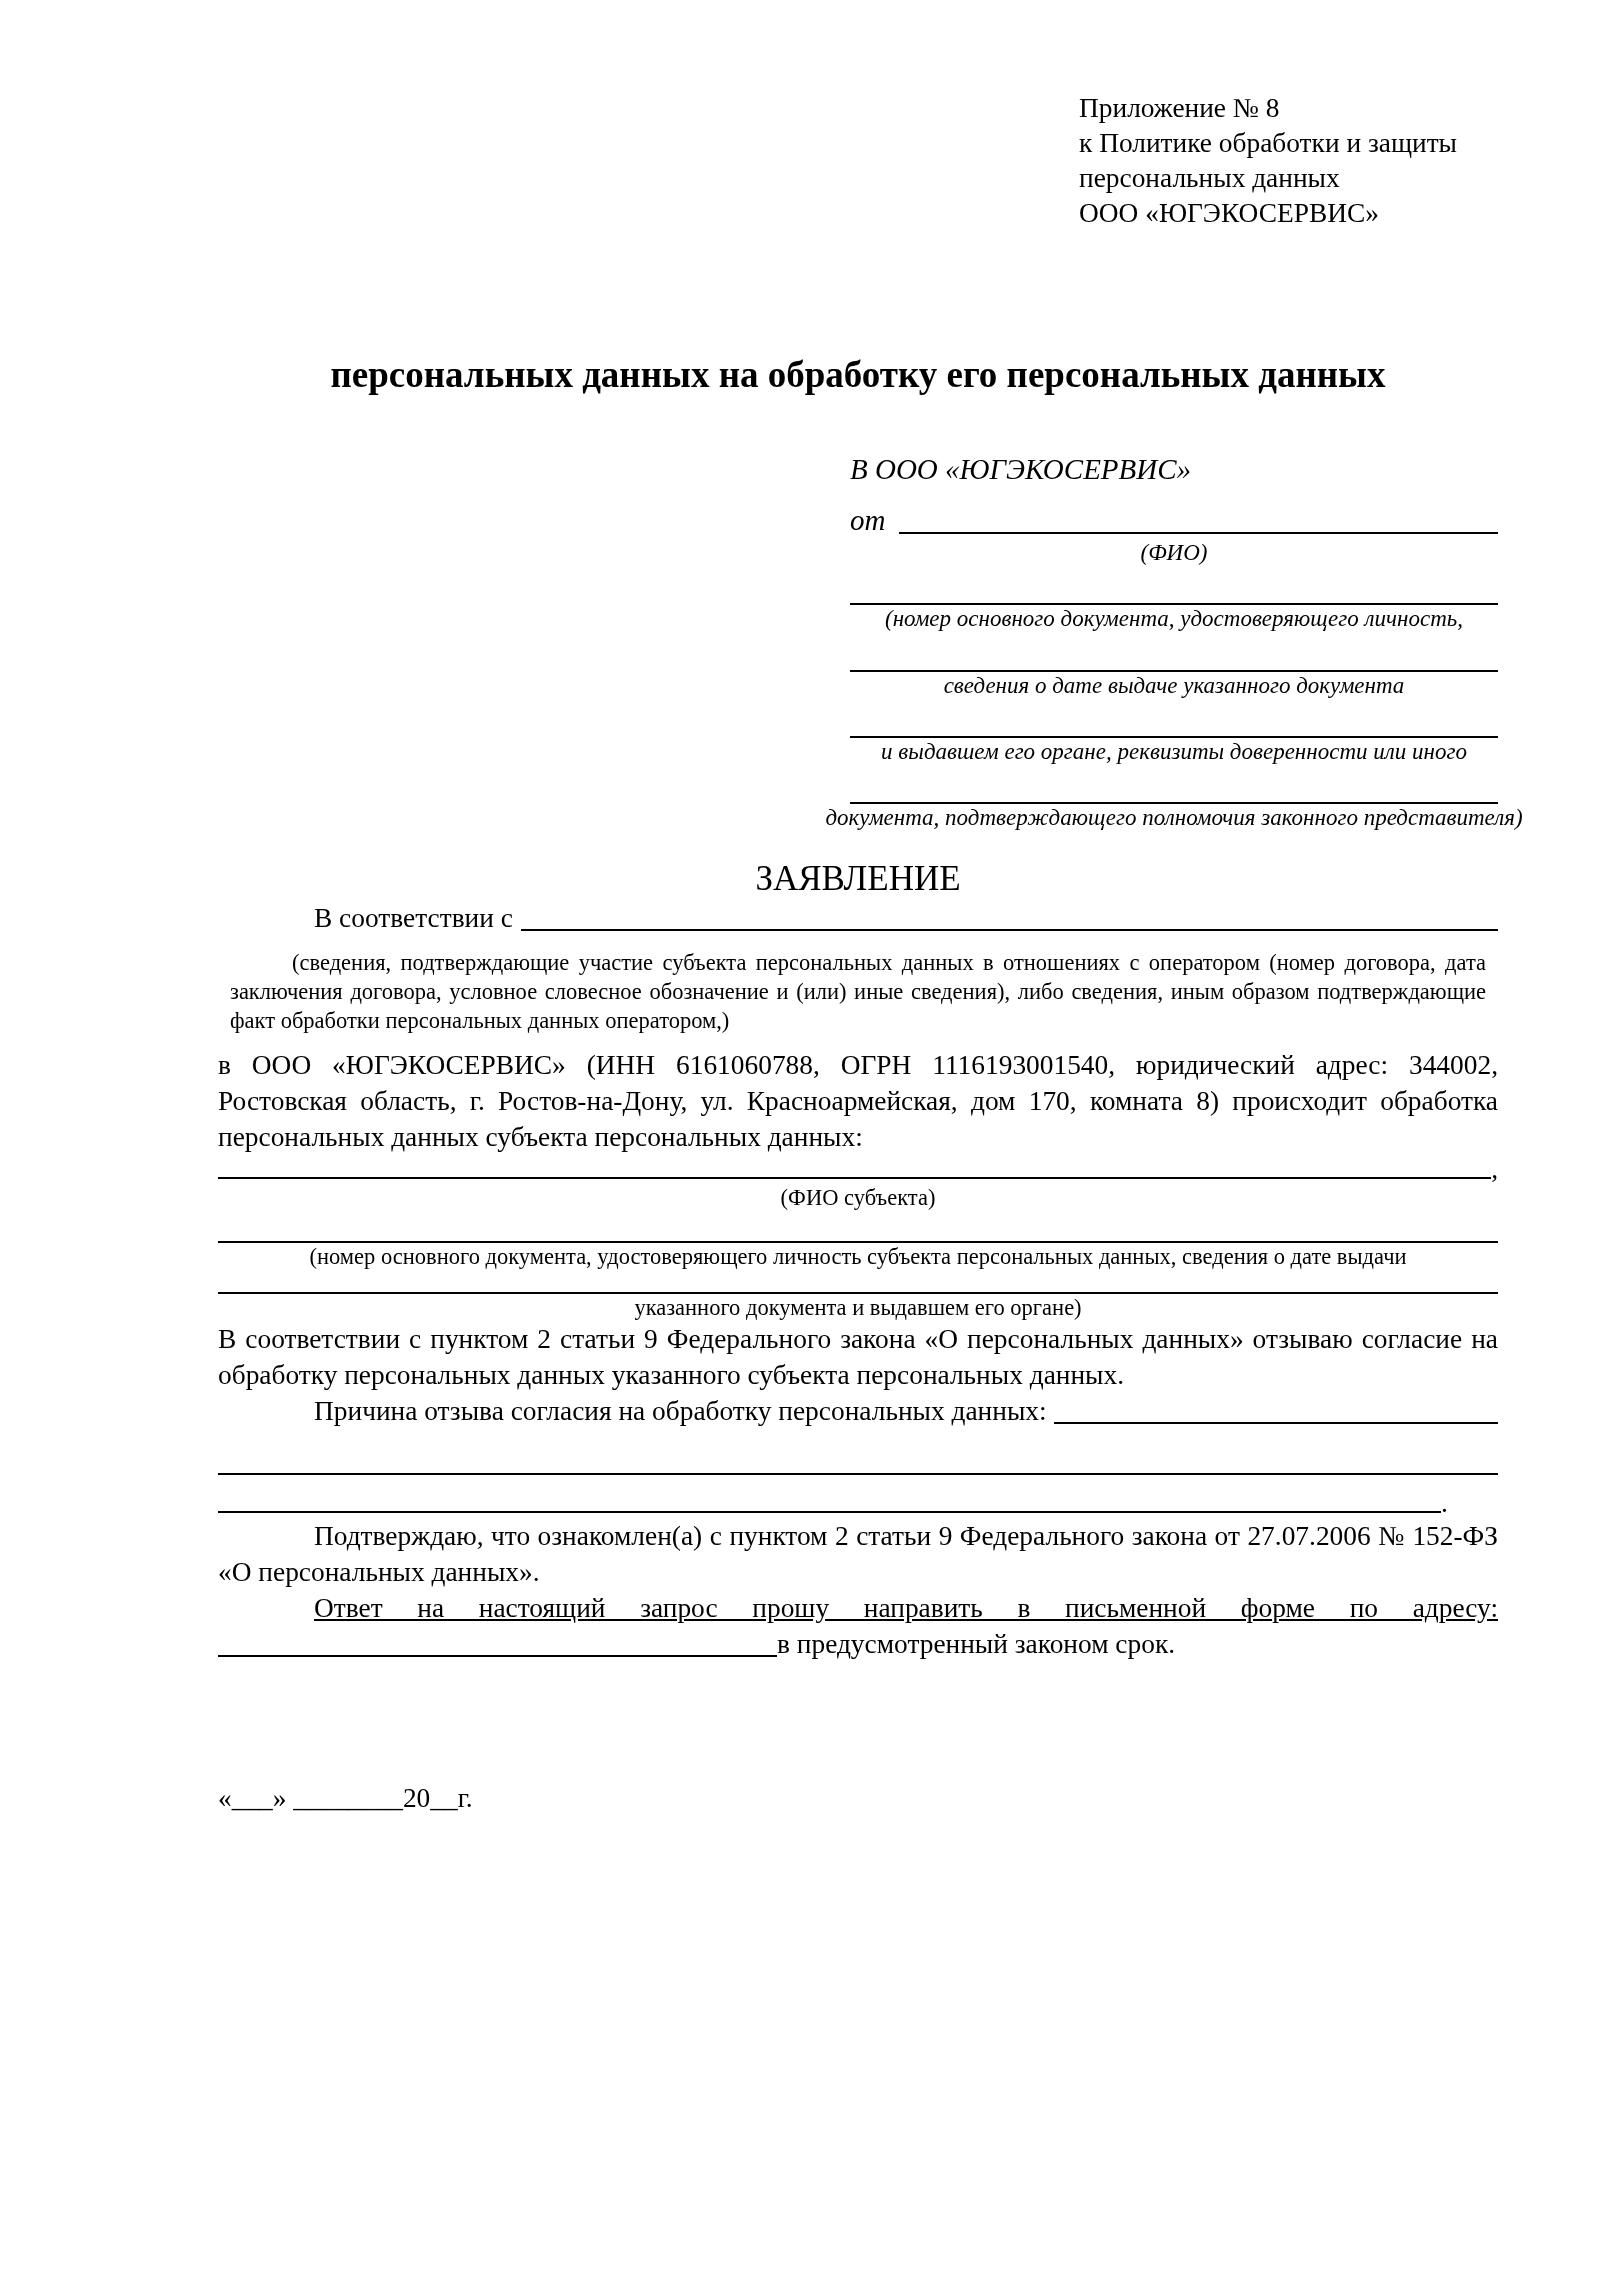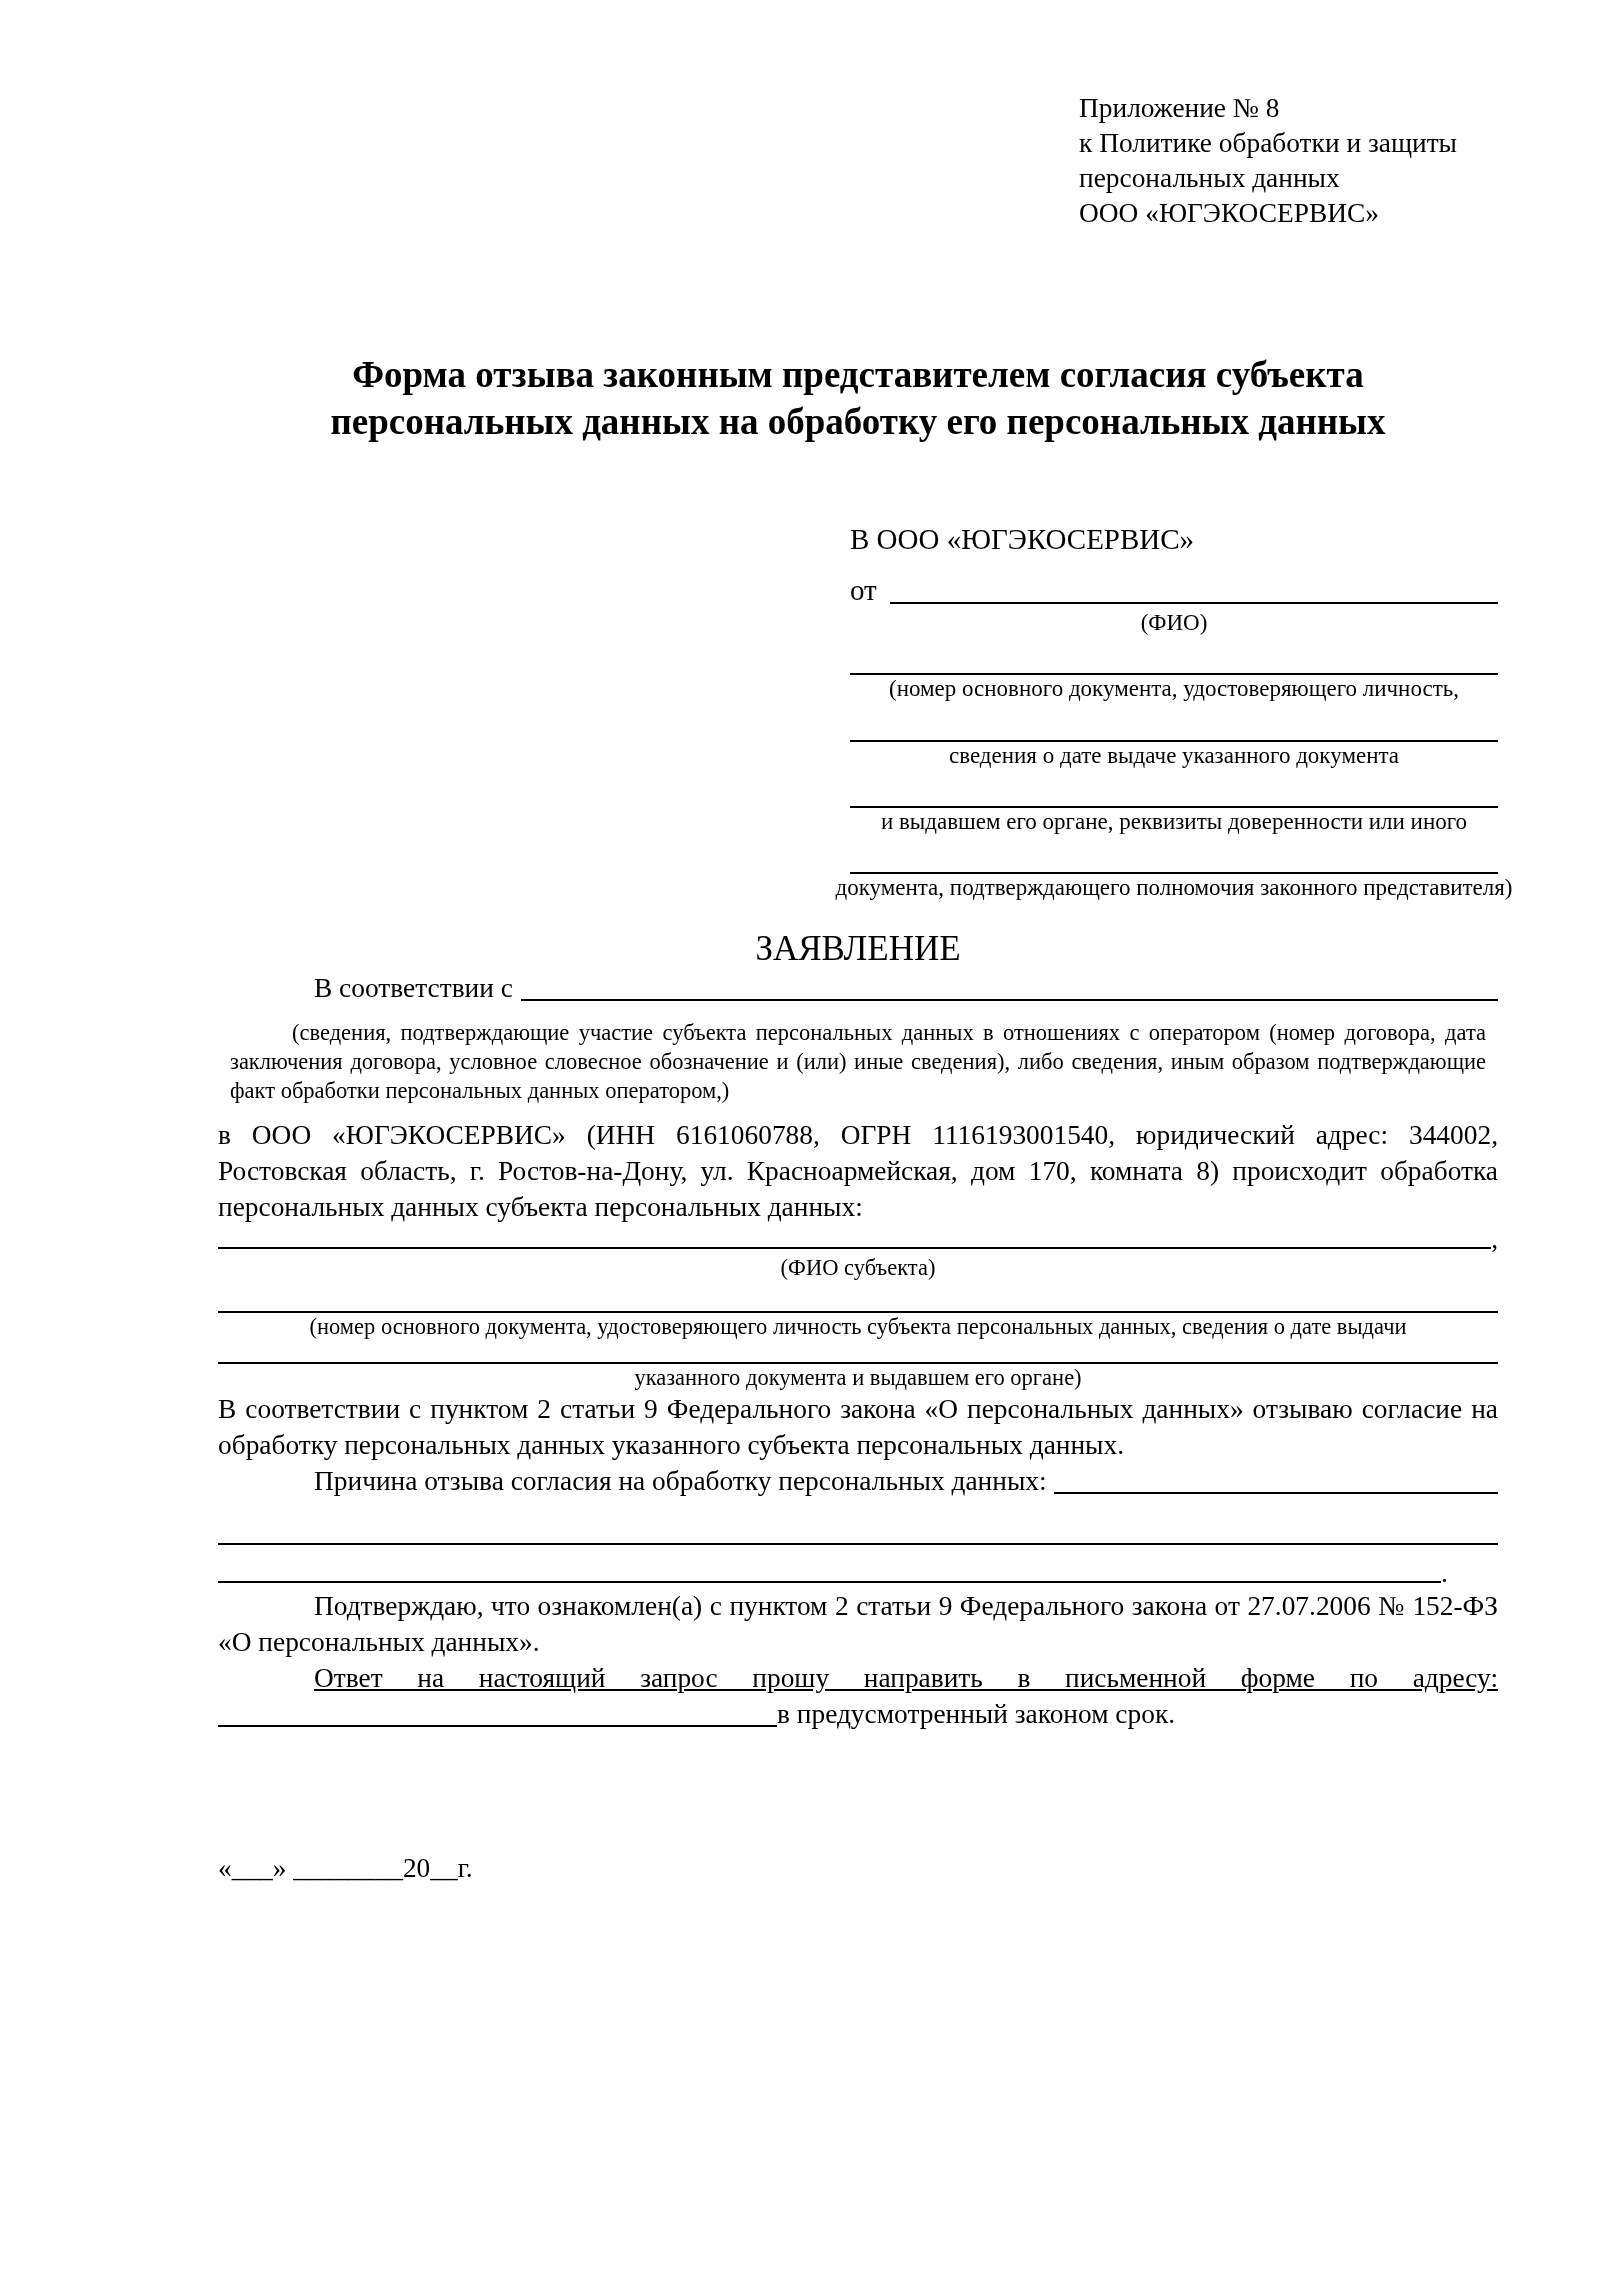--- a/index.html
+++ b/index.html
@@ -24,25 +24,26 @@
   
   .title {
     margin-top: 120px;
     text-align: center;
     font-weight: bold;
     font-size: 37px;
     line-height: 47px;
   }
   
   .addressee {
-    margin-top: 76px;
+    margin-top: 53px;
     margin-left: 632px;
     width: 648px;
     font-size: 29px;
     line-height: 37px;
+    font-style: italic;
   }
   .a-from { display: flex; align-items: flex-end; margin-top: 13.7px; }
   .a-from .from-word { white-space: nowrap; padding-right: 13.7px; }
   .fill { flex: 1 1 auto; height: 0; border-bottom: 2.9px solid #000; margin-bottom: 4.9px; }
   .a-ul { height: 0; border-bottom: 2.9px solid #000; width: 100%; }
   .ul-38 { margin-top: 37px; }
   .a-cap {
     display: flex; justify-content: center;
     font-size: 23px; line-height: 27.4px;
   }
@@ -107,21 +108,20 @@
 <div class="page">
 
   <div class="header-block">
     <div>Приложение № 8</div>
     <div>к Политике обработки и защиты</div>
     <div>персональных данных</div>
     <div>ООО «ЮГЭКОСЕРВИС»</div>
   </div>
 
   <div class="title">
-    <div>Форма отзыва законным представителем согласия субъекта</div>
     <div>персональных данных на обработку его персональных данных</div>
   </div>
 
   <div class="addressee">
     <div>В ООО «ЮГЭКОСЕРВИС»</div>
     <div class="a-from">
       <span class="from-word">от</span>
       <span class="fill"></span>
     </div>
     <div class="a-cap">

